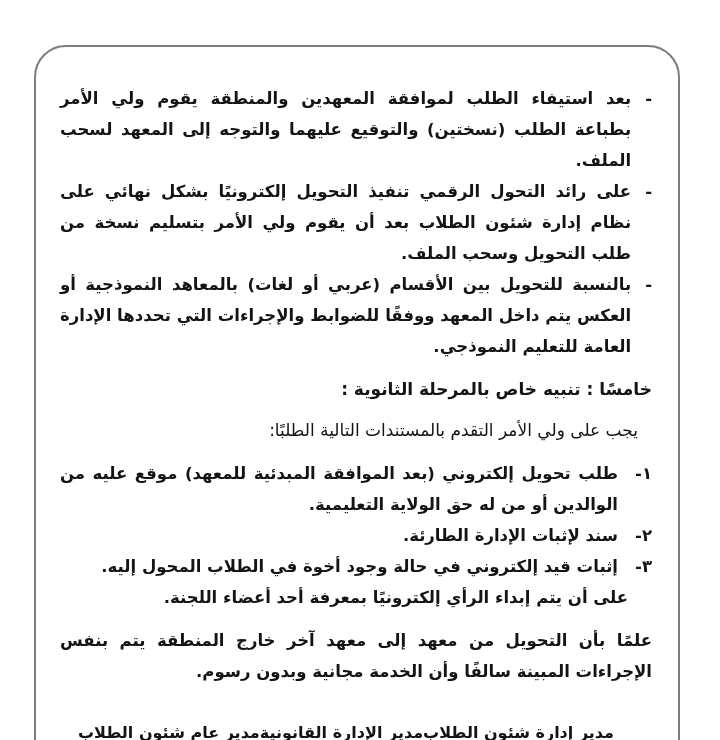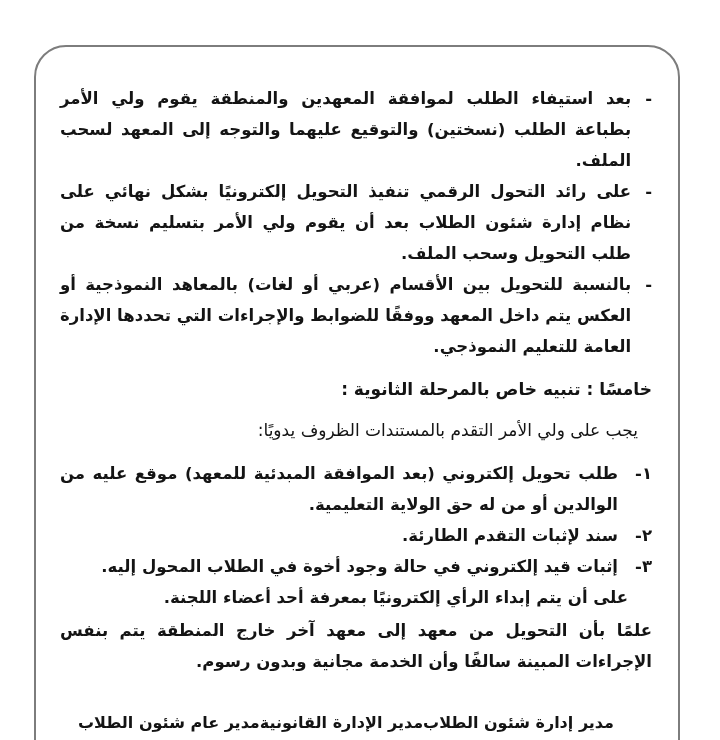--- a/index.html
+++ b/index.html
@@ -61,21 +61,21 @@
     flex:0 0 auto;
     min-width:24px;
     font-weight:700;
   }
   .num-item .n-text{ flex:1; }
   .sub-note{
     margin-right:24px;
     font-weight:700;
   }
   .closing-note{
-    margin-top:2px;
+    margin-top:12px;
     text-align:justify;
     font-weight:700;
   }
   .signatures-row{
     margin-top:30px;
     display:flex;
     justify-content:space-between;
     padding:0 38px 0 52px;
     font-size:16px;
     font-weight:800;
@@ -98,30 +98,30 @@
       <div class="b-text">على رائد التحول الرقمي تنفيذ التحويل إلكترونيًا بشكل نهائي على نظام إدارة شئون الطلاب بعد أن يقوم ولي الأمر بتسليم نسخة من طلب التحويل وسحب الملف.</div>
     </div>
 
     <div class="bullet">
       <span class="dash">-</span>
       <div class="b-text">بالنسبة للتحويل بين الأقسام (عربي أو لغات) بالمعاهد النموذجية أو العكس يتم داخل المعهد ووفقًا للضوابط والإجراءات التي تحددها الإدارة العامة للتعليم النموذجي.</div>
     </div>
 
     <div class="section-heading">خامسًا : تنبيه خاص بالمرحلة الثانوية :</div>
 
-    <div class="intro">يجب على ولي الأمر التقدم بالمستندات الظروف يدويًا:</div>
+    <div class="intro">يجب على ولي الأمر التقدم بالمستندات التالية الطلبًا:</div>
 
     <div class="numbered">
       <div class="num-item">
         <span class="num">١-</span>
         <div class="n-text">طلب تحويل إلكتروني (بعد الموافقة المبدئية للمعهد) موقع عليه من الوالدين أو من له حق الولاية التعليمية.</div>
       </div>
       <div class="num-item">
         <span class="num">٢-</span>
-        <div class="n-text">سند لإثبات التقدم الطارئة.</div>
+        <div class="n-text">سند لإثبات الإدارة الطارئة.</div>
       </div>
       <div class="num-item">
         <span class="num">٣-</span>
         <div class="n-text">إثبات قيد إلكتروني في حالة وجود أخوة في الطلاب المحول إليه.</div>
       </div>
       <div class="sub-note">على أن يتم إبداء الرأي إلكترونيًا بمعرفة أحد أعضاء اللجنة.</div>
     </div>
 
     <div class="closing-note">علمًا بأن التحويل من معهد إلى معهد آخر خارج المنطقة يتم بنفس الإجراءات المبينة سالفًا وأن الخدمة مجانية وبدون رسوم.</div>
 

